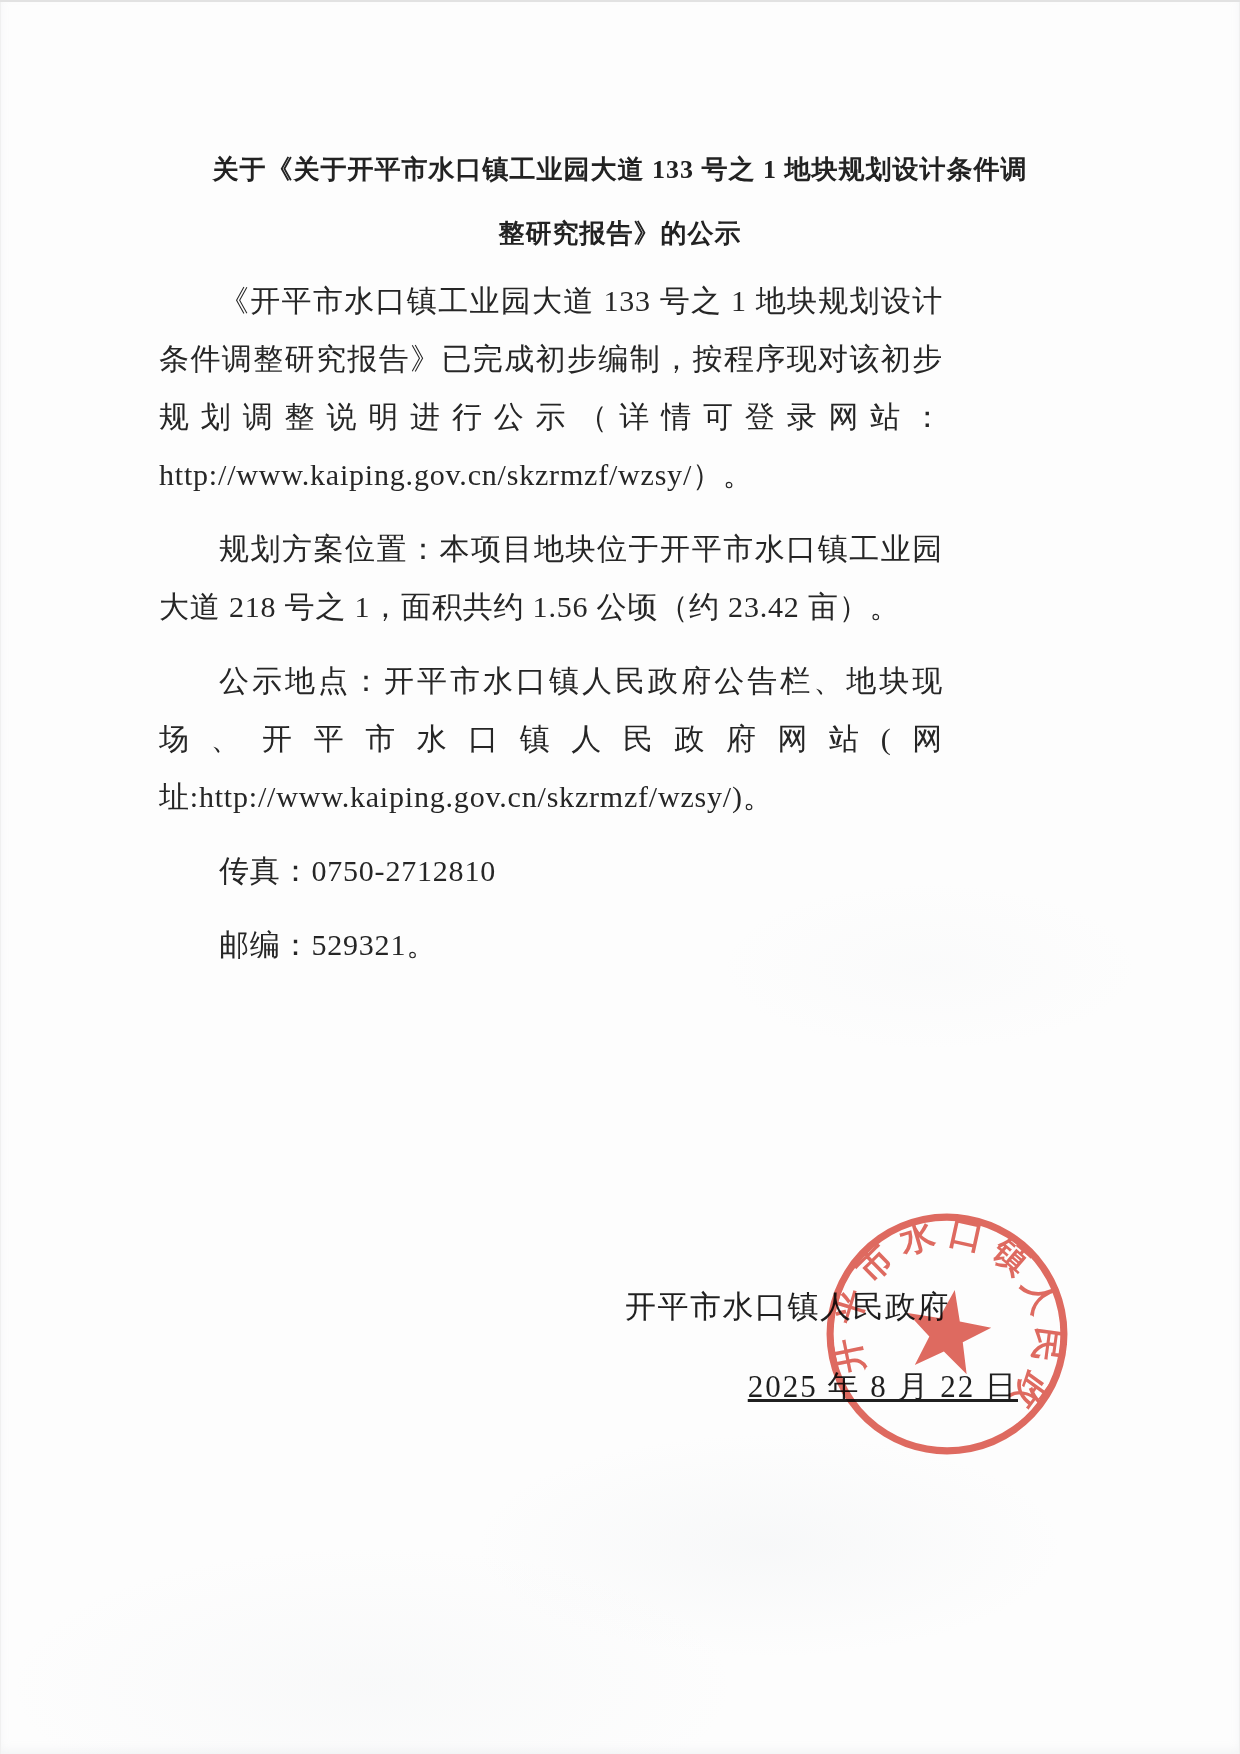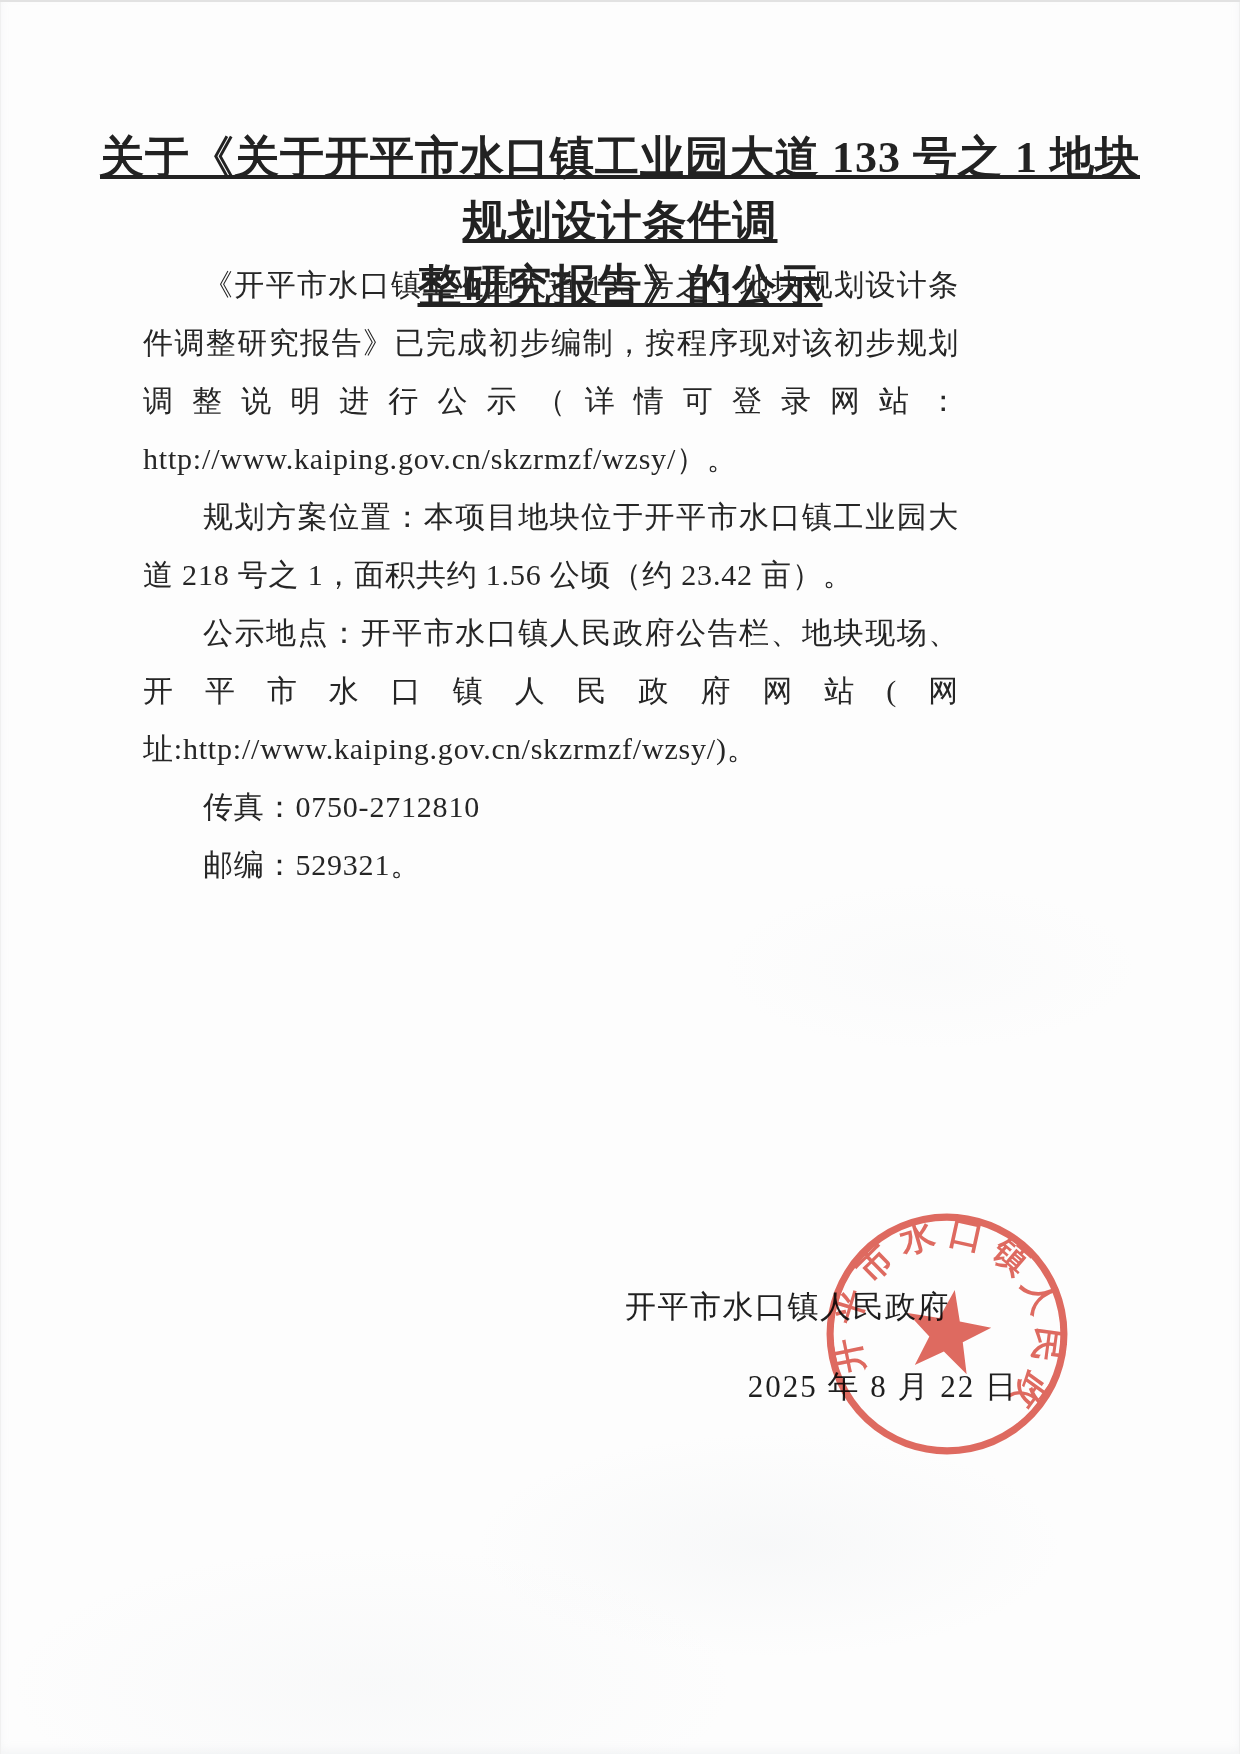--- a/index.html
+++ b/index.html
@@ -19,44 +19,43 @@
       #fdfdfd;
     border-top: 2px solid #e2e2e2;
     box-shadow: inset 1px 0 0 #f0f0f0, inset -1px 0 0 #f0f0f0, inset 0 -6px 10px rgba(190,196,202,0.15);
     overflow: hidden;
     font-family: "Liberation Serif", "DejaVu Serif", serif;
     color: #242424;
   }
 
   .title-block {
     position: absolute;
-    top: 124px;
+    top: 136px;
     left: 90px;
     width: 1060px;
     text-align: center;
     font-weight: bold;
-    font-size: 44px;
+    font-size: 26px;
     line-height: 64px;
     letter-spacing: 1px;
     color: #222;
-    text-decoration: underline;
   }
 
   .body-block {
     position: absolute;
     top: 254px;
     left: 143px;
     width: 816px;
     font-size: 30px;
     line-height: 58px;
     letter-spacing: 0.8px;
     color: #262626;
   }
   .body-block p {
-    margin: 0;
+    margin: 16px;
     text-indent: 2em;
     text-align: justify;
   }
 
   .signature-block {
     position: absolute;
     top: 1284px;
     left: 0;
     width: 1240px;
     font-size: 31px;
@@ -66,20 +65,21 @@
   }
   .signature-issuer {
     text-align: right;
     padding-right: 290px;
   }
   .signature-date {
     margin-top: 38px;
     text-align: right;
     padding-right: 222px;
     letter-spacing: 2px;
+    text-decoration: underline;
   }
 
   .seal {
     position: absolute;
     left: 823px;
     top: 1208px;
     width: 248px;
     height: 248px;
     transform: rotate(10deg);
     opacity: 0.82;

